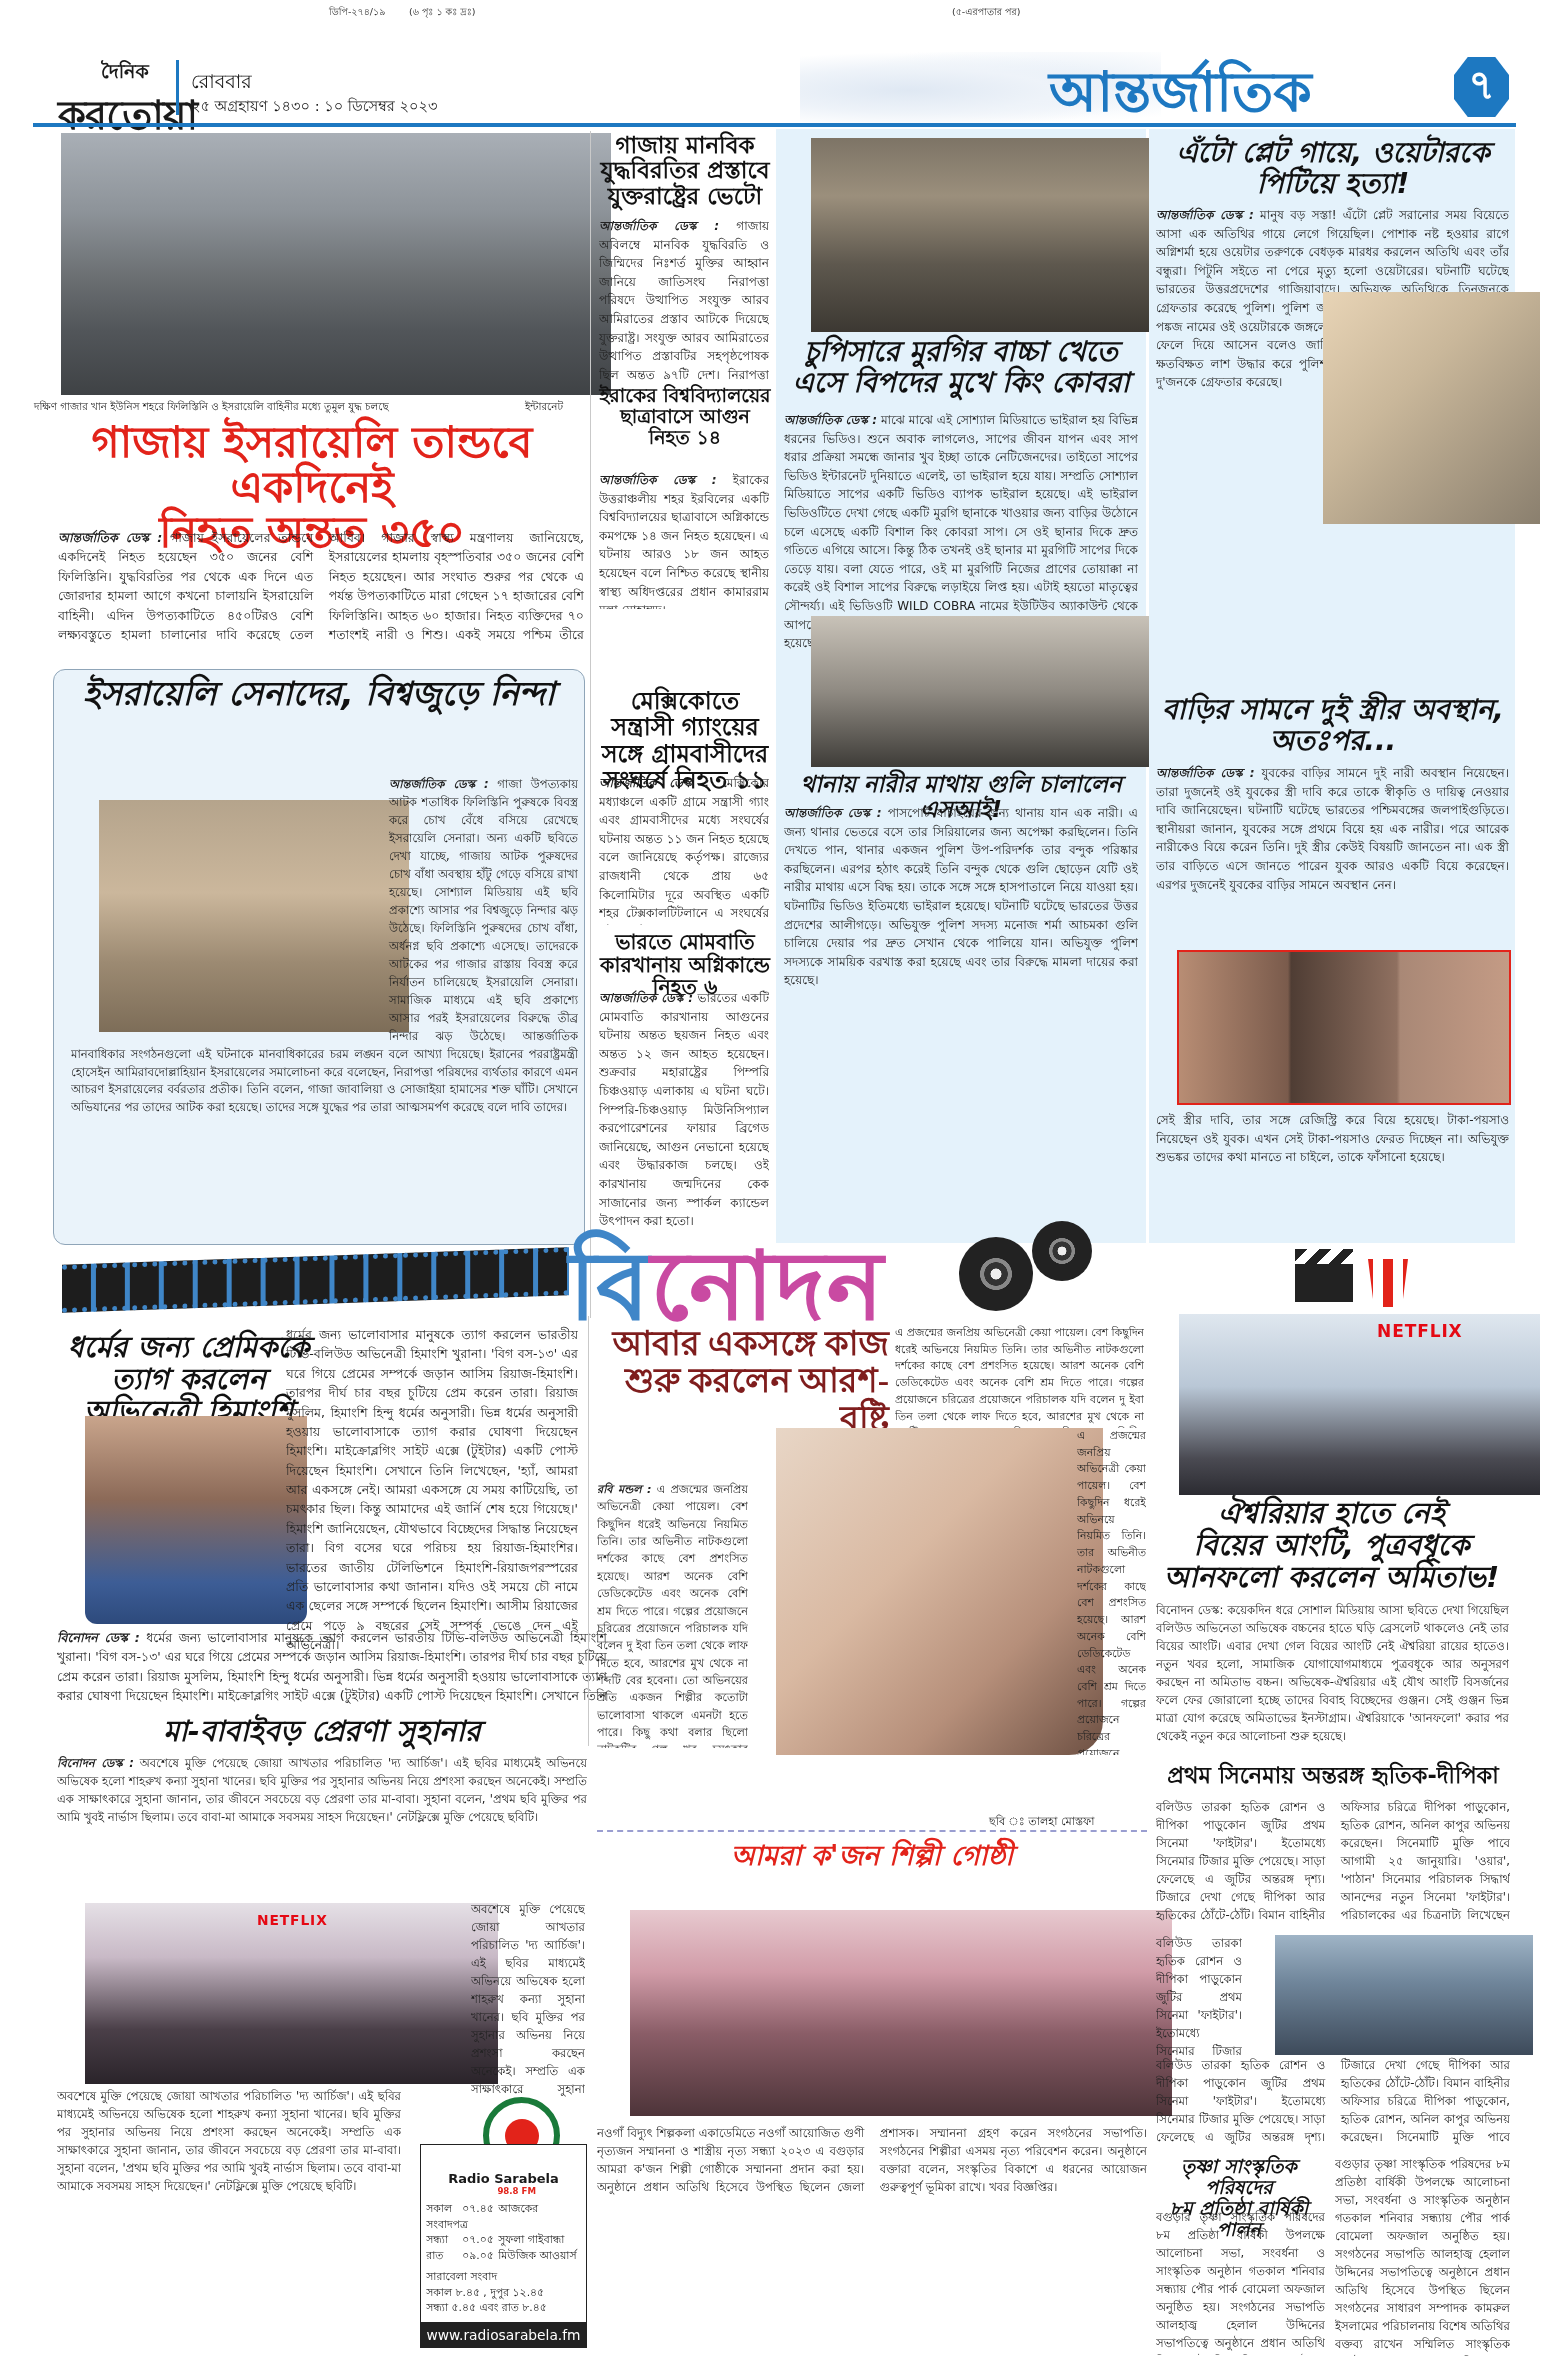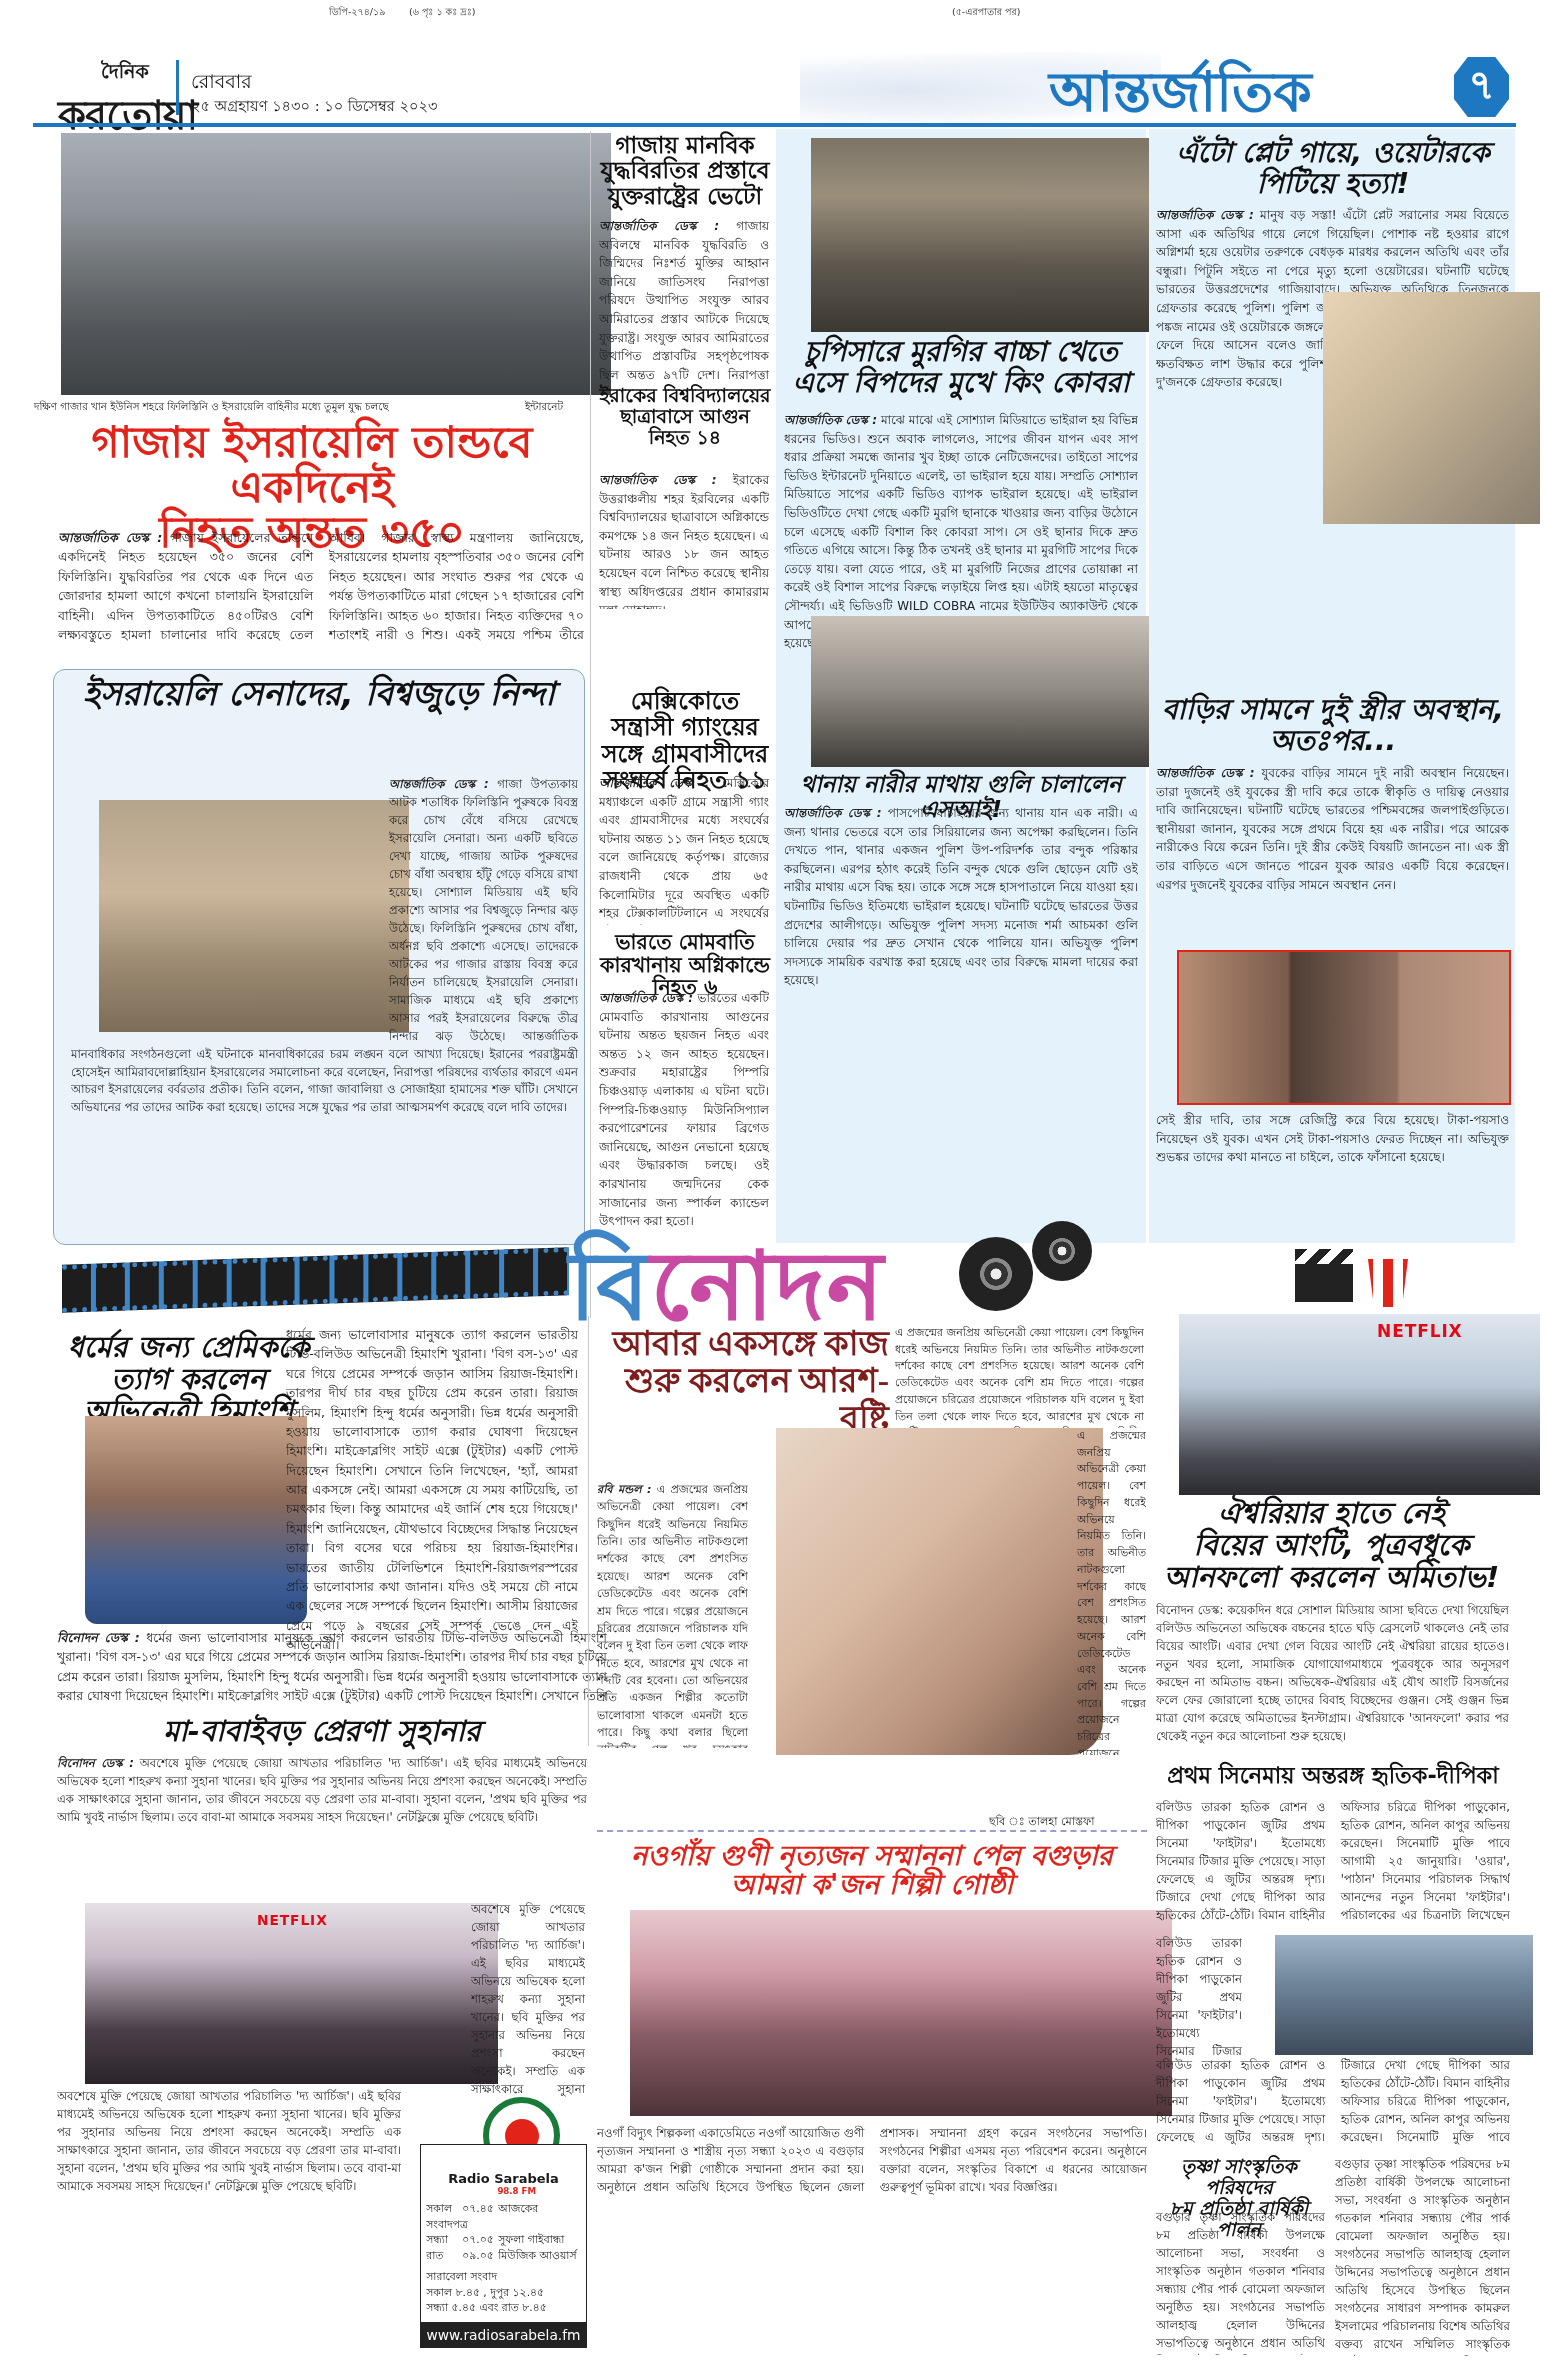--- a/index.html
+++ b/index.html
@@ -192,21 +192,20 @@
     <div><span style="display:inline-block;width:36px;font-family:Liberation Serif, serif;">রাত</span><span style="display:inline-block;width:36px;">০৯.০৫</span><span>মিউজিক আওয়ার্স</span></div>
     <div style="margin-top:5.2px;">সারাবেলা সংবাদ</div>
     <div>সকাল ৮.৪৫ , দুপুর ১২.৪৫</div>
     <div>সন্ধ্যা ৫.৪৫ এবং রাত ৮.৪৫</div>
   </div>
 </div>
 <div class="abs radio-footer" style="left:420px;top:2322px;width:167px;">www.radiosarabela.fm</div>
 
 <div class="abs dash-rule" style="left:597px;top:1830px;width:550px;"></div>
 <div class="abs hl-red" style="left:597px;top:1841px;width:550px;font-size:27.5px;font-style:italic;">
-  <div>নওগাঁয় গুণী নৃত্যজন সম্মাননা পেল বগুড়ার</div>
   <div>আমরা ক'জন শিল্পী গোষ্ঠী</div>
 </div>
 <div class="abs photo dance-photo" style="left:602px;top:1910px;width:542px;height:206px;"></div>
 <div class="abs body-text cols2" style="left:597px;top:2125px;width:550px;height:232px;font-size:11.6px;overflow:hidden;">নওগাঁ বিদ্যুৎ শিল্পকলা একাডেমিতে নওগাঁ আয়োজিত গুণী নৃত্যজন সম্মাননা ও শাস্ত্রীয় নৃত্য সন্ধ্যা ২০২৩ এ বগুড়ার আমরা ক'জন শিল্পী গোষ্ঠীকে সম্মাননা প্রদান করা হয়। অনুষ্ঠানে প্রধান অতিথি হিসেবে উপস্থিত ছিলেন জেলা প্রশাসক। সম্মাননা গ্রহণ করেন সংগঠনের সভাপতি। সংগঠনের শিল্পীরা এসময় নৃত্য পরিবেশন করেন। অনুষ্ঠানে বক্তারা বলেন, সংস্কৃতির বিকাশে এ ধরনের আয়োজন গুরুত্বপূর্ণ ভূমিকা রাখে। খবর বিজ্ঞপ্তির।</div>
 
 <div class="abs hl-black" style="left:1153px;top:1763px;width:360px;font-size:22.4px;font-style:normal;">প্রথম সিনেমায় অন্তরঙ্গ হৃতিক-দীপিকা</div>
 <div class="abs body-text cols2" style="left:1156px;top:1799px;width:354px;height:138px;font-size:11.6px;overflow:hidden;">বলিউড তারকা হৃতিক রোশন ও দীপিকা পাড়ুকোন জুটির প্রথম সিনেমা 'ফাইটার'। ইতোমধ্যে সিনেমার টিজার মুক্তি পেয়েছে। সাড়া ফেলেছে এ জুটির অন্তরঙ্গ দৃশ্য। টিজারে দেখা গেছে দীপিকা আর হৃতিকের ঠোঁটে-ঠোঁট। বিমান বাহিনীর অফিসার চরিত্রে দীপিকা পাড়ুকোন, হৃতিক রোশন, অনিল কাপুর অভিনয় করেছেন। সিনেমাটি মুক্তি পাবে আগামী ২৫ জানুয়ারি। 'ওয়ার', 'পাঠান' সিনেমার পরিচালক সিদ্ধার্থ আনন্দের নতুন সিনেমা 'ফাইটার'। পরিচালকের এর চিত্রনাট্য লিখেছেন সাবেক সেনা অফিসার রমন চিব। প্রযোজনা করেছে 'ভায়াকম ১৮ মোশন পিকচার্স'।</div>
 <div class="abs photo fighter-photo" style="left:1247px;top:1935px;width:258px;height:120px;"></div>
 <div class="abs body-text" style="left:1156px;top:1935px;width:86px;height:120px;font-size:11.6px;overflow:hidden;">বলিউড তারকা হৃতিক রোশন ও দীপিকা পাড়ুকোন জুটির প্রথম সিনেমা 'ফাইটার'। ইতোমধ্যে সিনেমার টিজার মুক্তি পেয়েছে। সাড়া ফেলেছে এ জুটির অন্তরঙ্গ দৃশ্য। টিজারে দেখা গেছে দীপিকা আর হৃতিকের ঠোঁটে-ঠোঁট। বিমান বাহিনীর অফিসার চরিত্রে দীপিকা পাড়ুকোন, হৃতিক রোশন, অনিল কাপুর অভিনয় করেছেন। সিনেমাটি মুক্তি পাবে আগামী ২৫ জানুয়ারি। 'ওয়ার', 'পাঠান' সিনেমার পরিচালক সিদ্ধার্থ আনন্দের নতুন সিনেমা 'ফাইটার'। পরিচালকের এর চিত্রনাট্য লিখেছেন সাবেক সেনা অফিসার রমন চিব। প্রযোজনা করেছে 'ভায়াকম ১৮ মোশন পিকচার্স'।</div>
 <div class="abs body-text cols2" style="left:1156px;top:2057px;width:354px;height:95px;font-size:11.6px;overflow:hidden;">বলিউড তারকা হৃতিক রোশন ও দীপিকা পাড়ুকোন জুটির প্রথম সিনেমা 'ফাইটার'। ইতোমধ্যে সিনেমার টিজার মুক্তি পেয়েছে। সাড়া ফেলেছে এ জুটির অন্তরঙ্গ দৃশ্য। টিজারে দেখা গেছে দীপিকা আর হৃতিকের ঠোঁটে-ঠোঁট। বিমান বাহিনীর অফিসার চরিত্রে দীপিকা পাড়ুকোন, হৃতিক রোশন, অনিল কাপুর অভিনয় করেছেন। সিনেমাটি মুক্তি পাবে আগামী ২৫ জানুয়ারি। 'ওয়ার', 'পাঠান' সিনেমার পরিচালক সিদ্ধার্থ আনন্দের নতুন সিনেমা 'ফাইটার'। পরিচালকের এর চিত্রনাট্য লিখেছেন সাবেক সেনা অফিসার রমন চিব। প্রযোজনা করেছে 'ভায়াকম ১৮ মোশন পিকচার্স'।</div>

